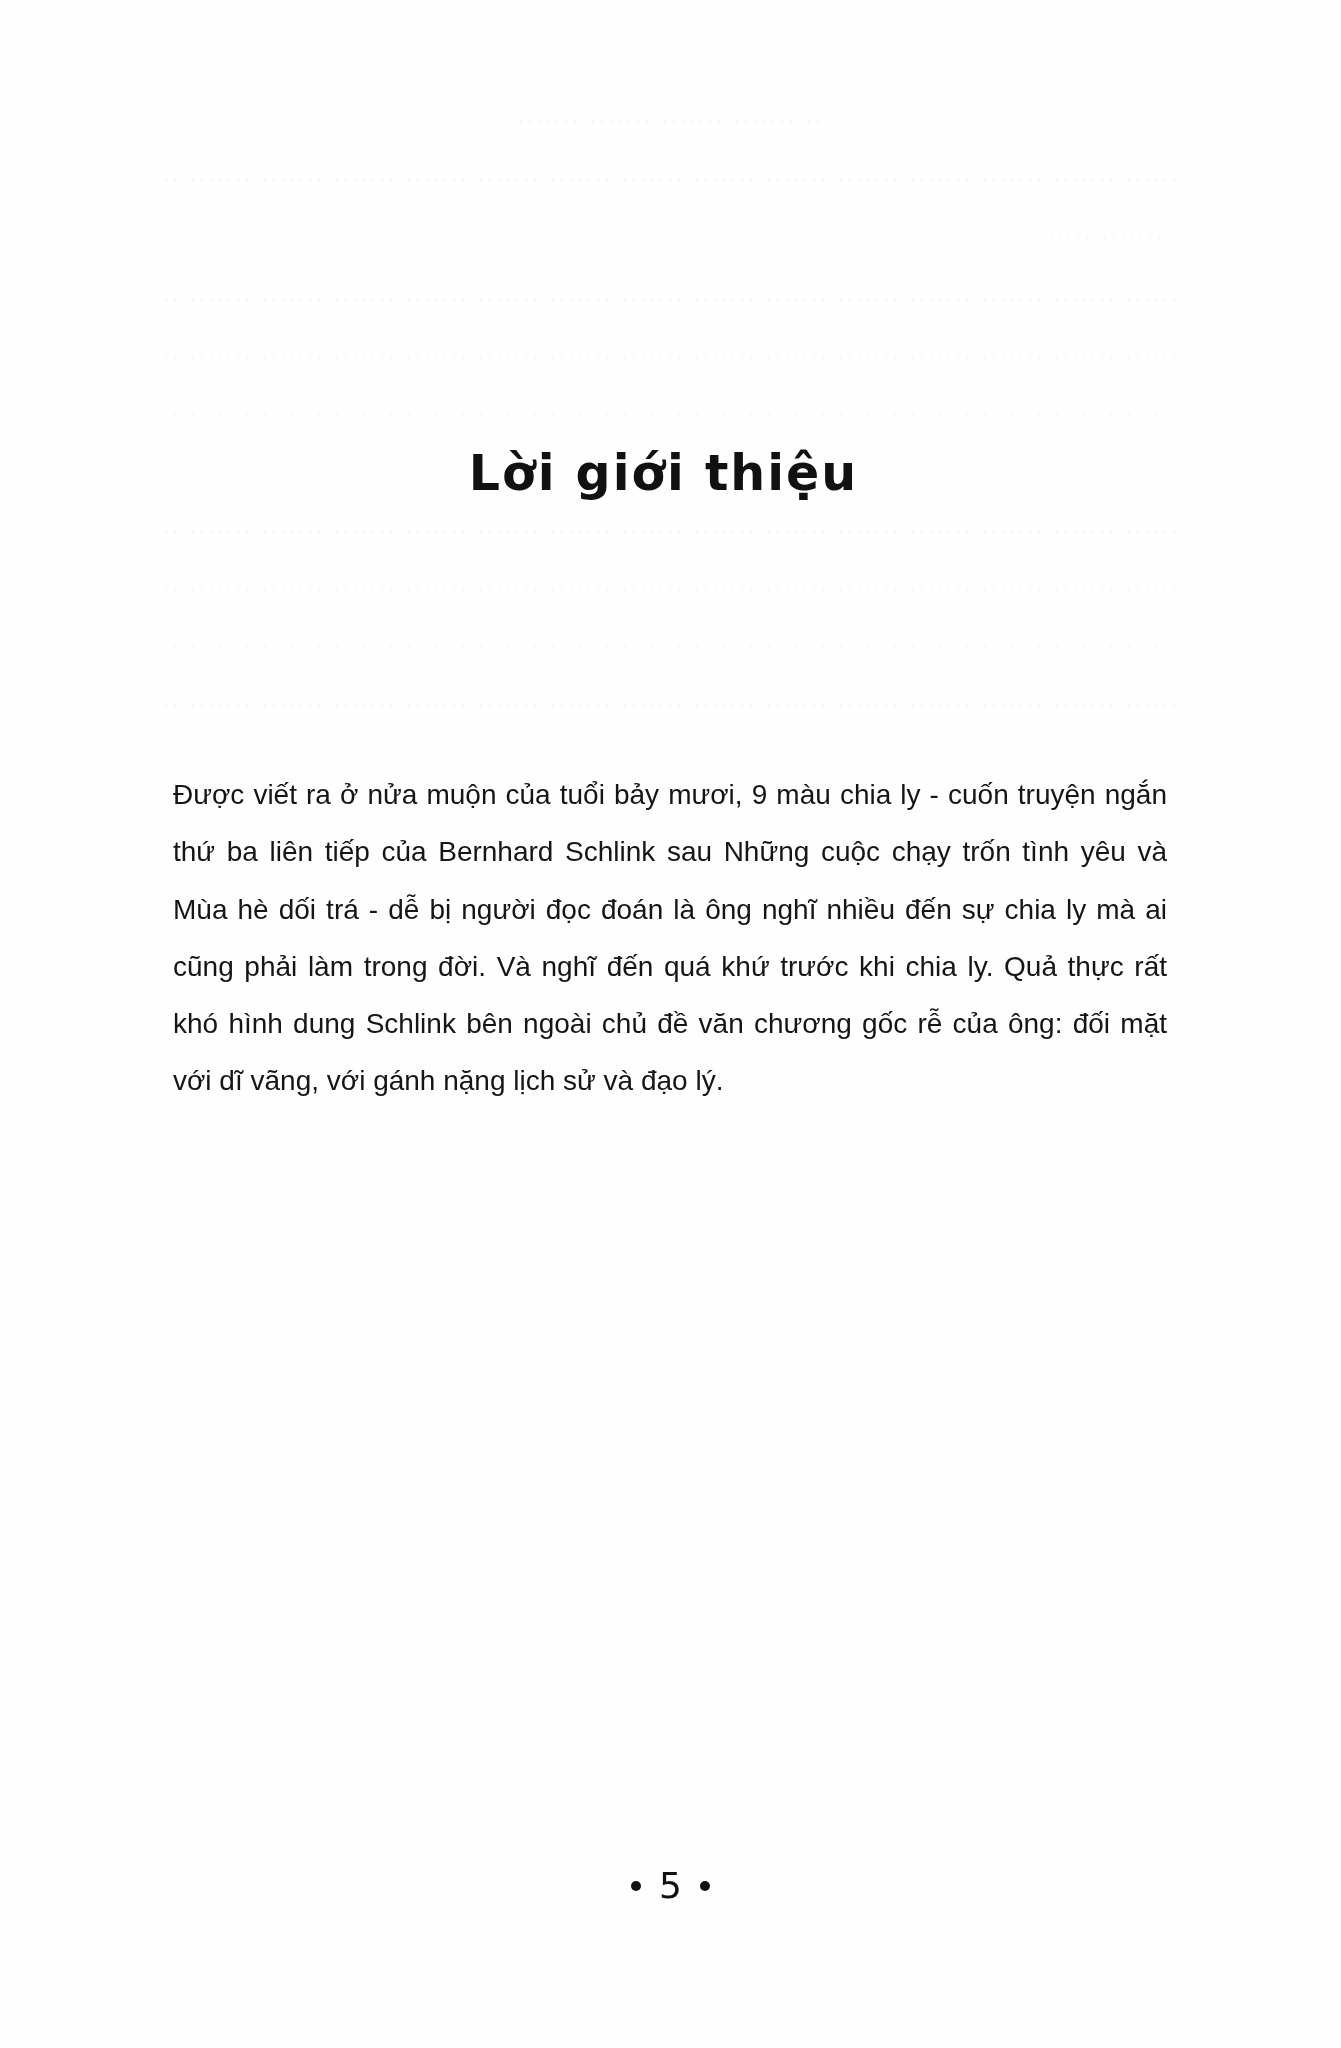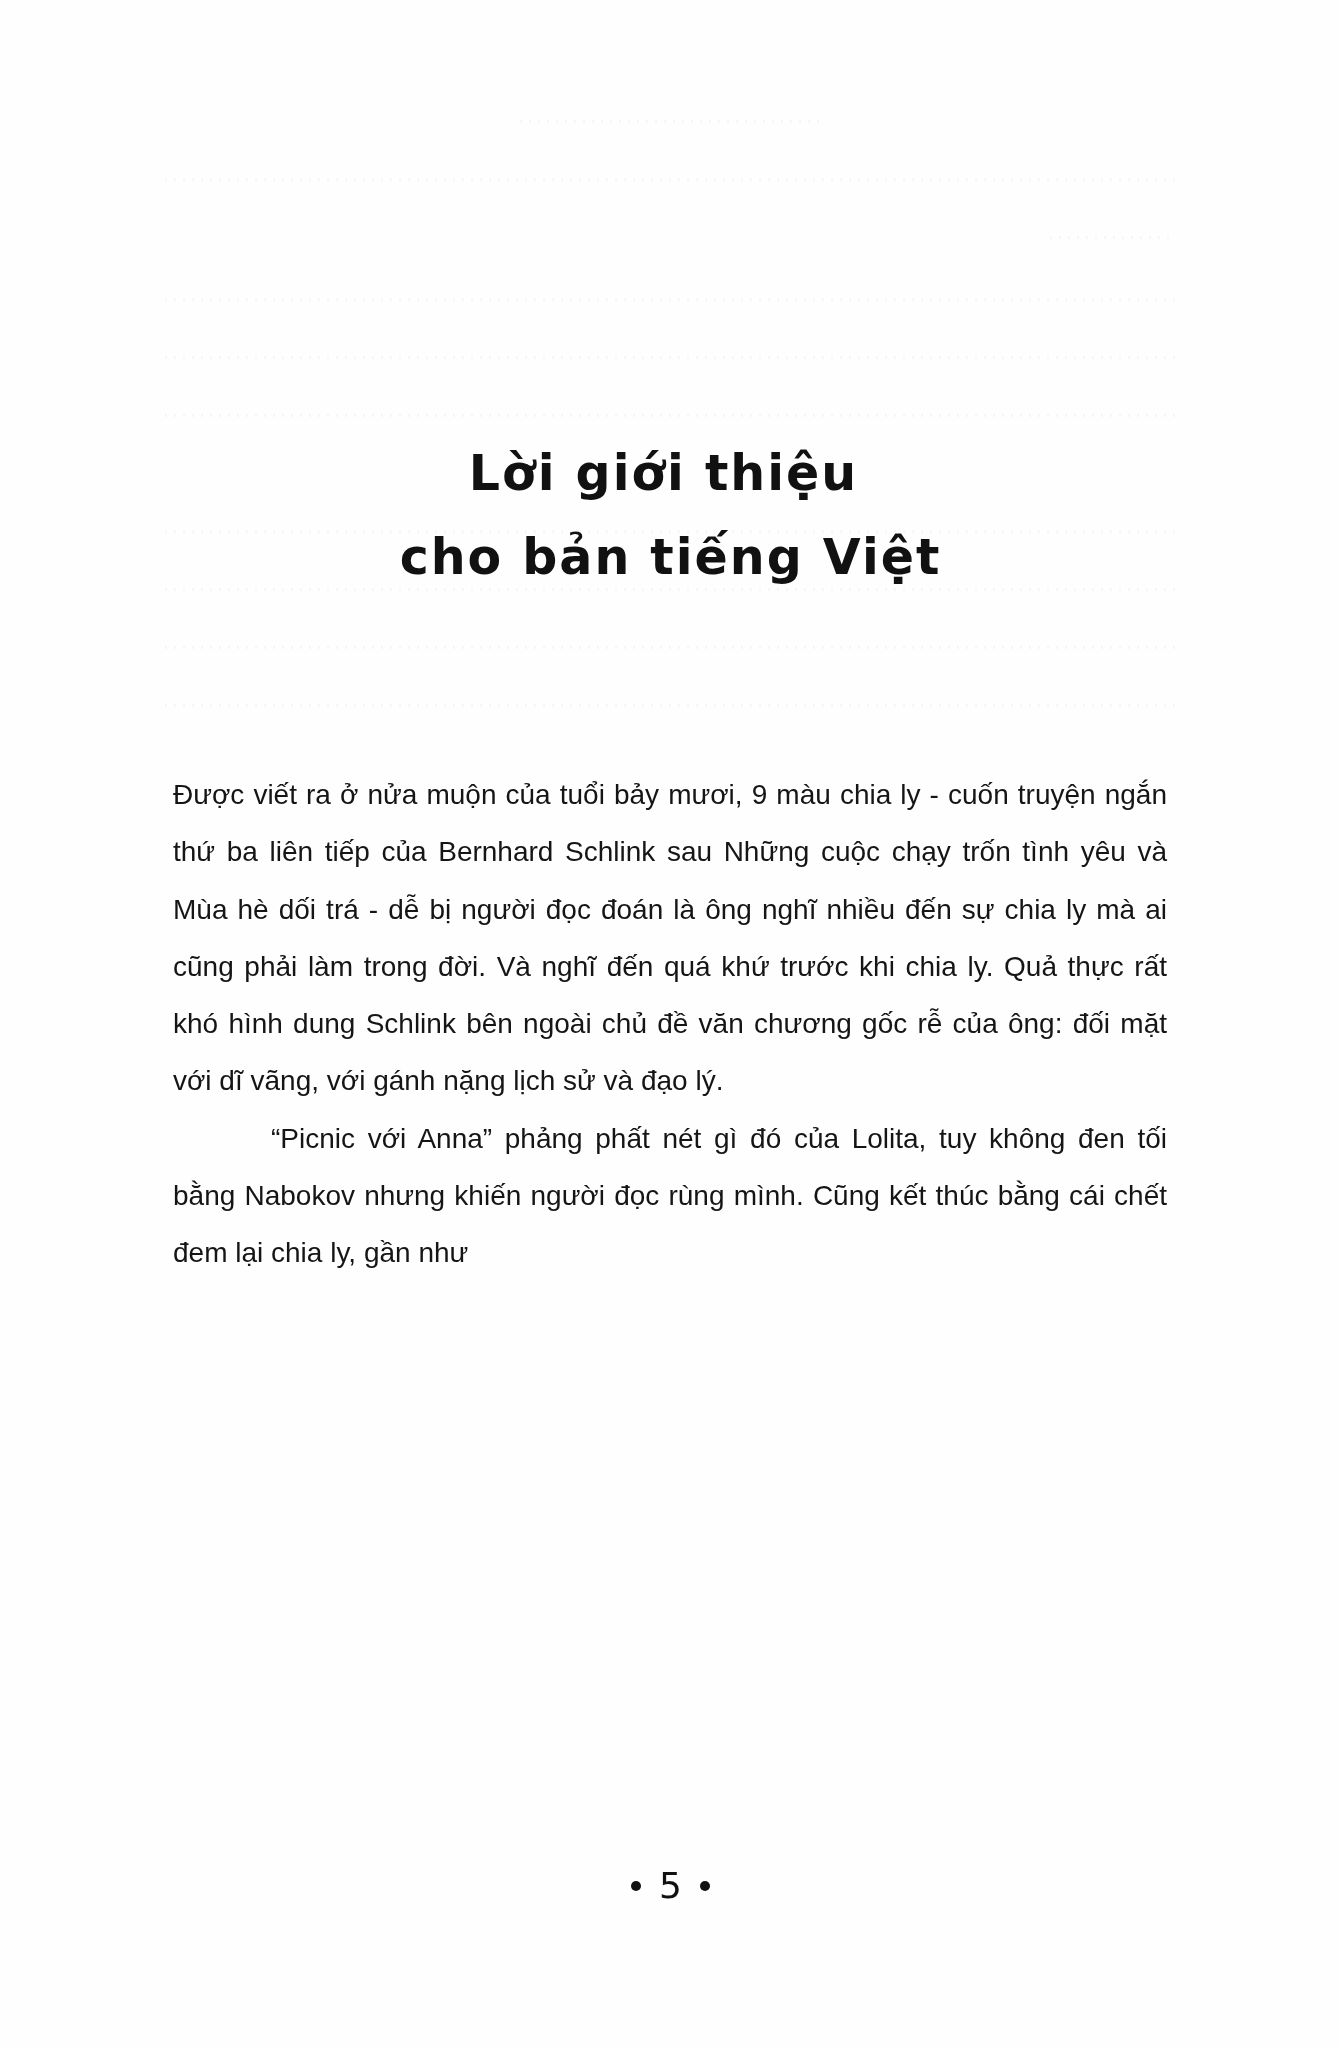--- a/index.html
+++ b/index.html
@@ -100,25 +100,23 @@
   <div class="bleed" style="top:298px;"></div>
   <div class="bleed" style="top:356px;"></div>
   <div class="bleed" style="top:414px;"></div>
   <div class="bleed" style="top:530px;"></div>
   <div class="bleed" style="top:588px;"></div>
   <div class="bleed" style="top:646px;"></div>
   <div class="bleed" style="top:704px;"></div>
 
   <h1 class="title-block" style="margin:0;">
     <span class="line line-1">Lời giới thiệu</span>
-    <span class="line line-2">cho bản tiếng Việt</span>
   </h1>
 
   <div class="body-text">
     <p>Được viết ra ở nửa muộn của tuổi bảy mươi, 9 màu chia ly - cuốn truyện ngắn thứ ba liên tiếp của Bernhard Schlink sau Những cuộc chạy trốn tình yêu và Mùa hè dối trá - dễ bị người đọc đoán là ông nghĩ nhiều đến sự chia ly mà ai cũng phải làm trong đời. Và nghĩ đến quá khứ trước khi chia ly. Quả thực rất khó hình dung Schlink bên ngoài chủ đề văn chương gốc rễ của ông: đối mặt với dĩ vãng, với gánh nặng lịch sử và đạo lý.</p>
-    <p class="indent">“Picnic với Anna” phảng phất nét gì đó của Lolita, tuy không đen tối bằng Nabokov nhưng khiến người đọc rùng mình. Cũng kết thúc bằng cái chết đem lại chia ly, gần như</p>
   </div>
 
   <div class="page-number">
     <span class="dot"></span><span>5</span><span class="dot"></span>
   </div>
 
 </div>
 
 </body></html>

